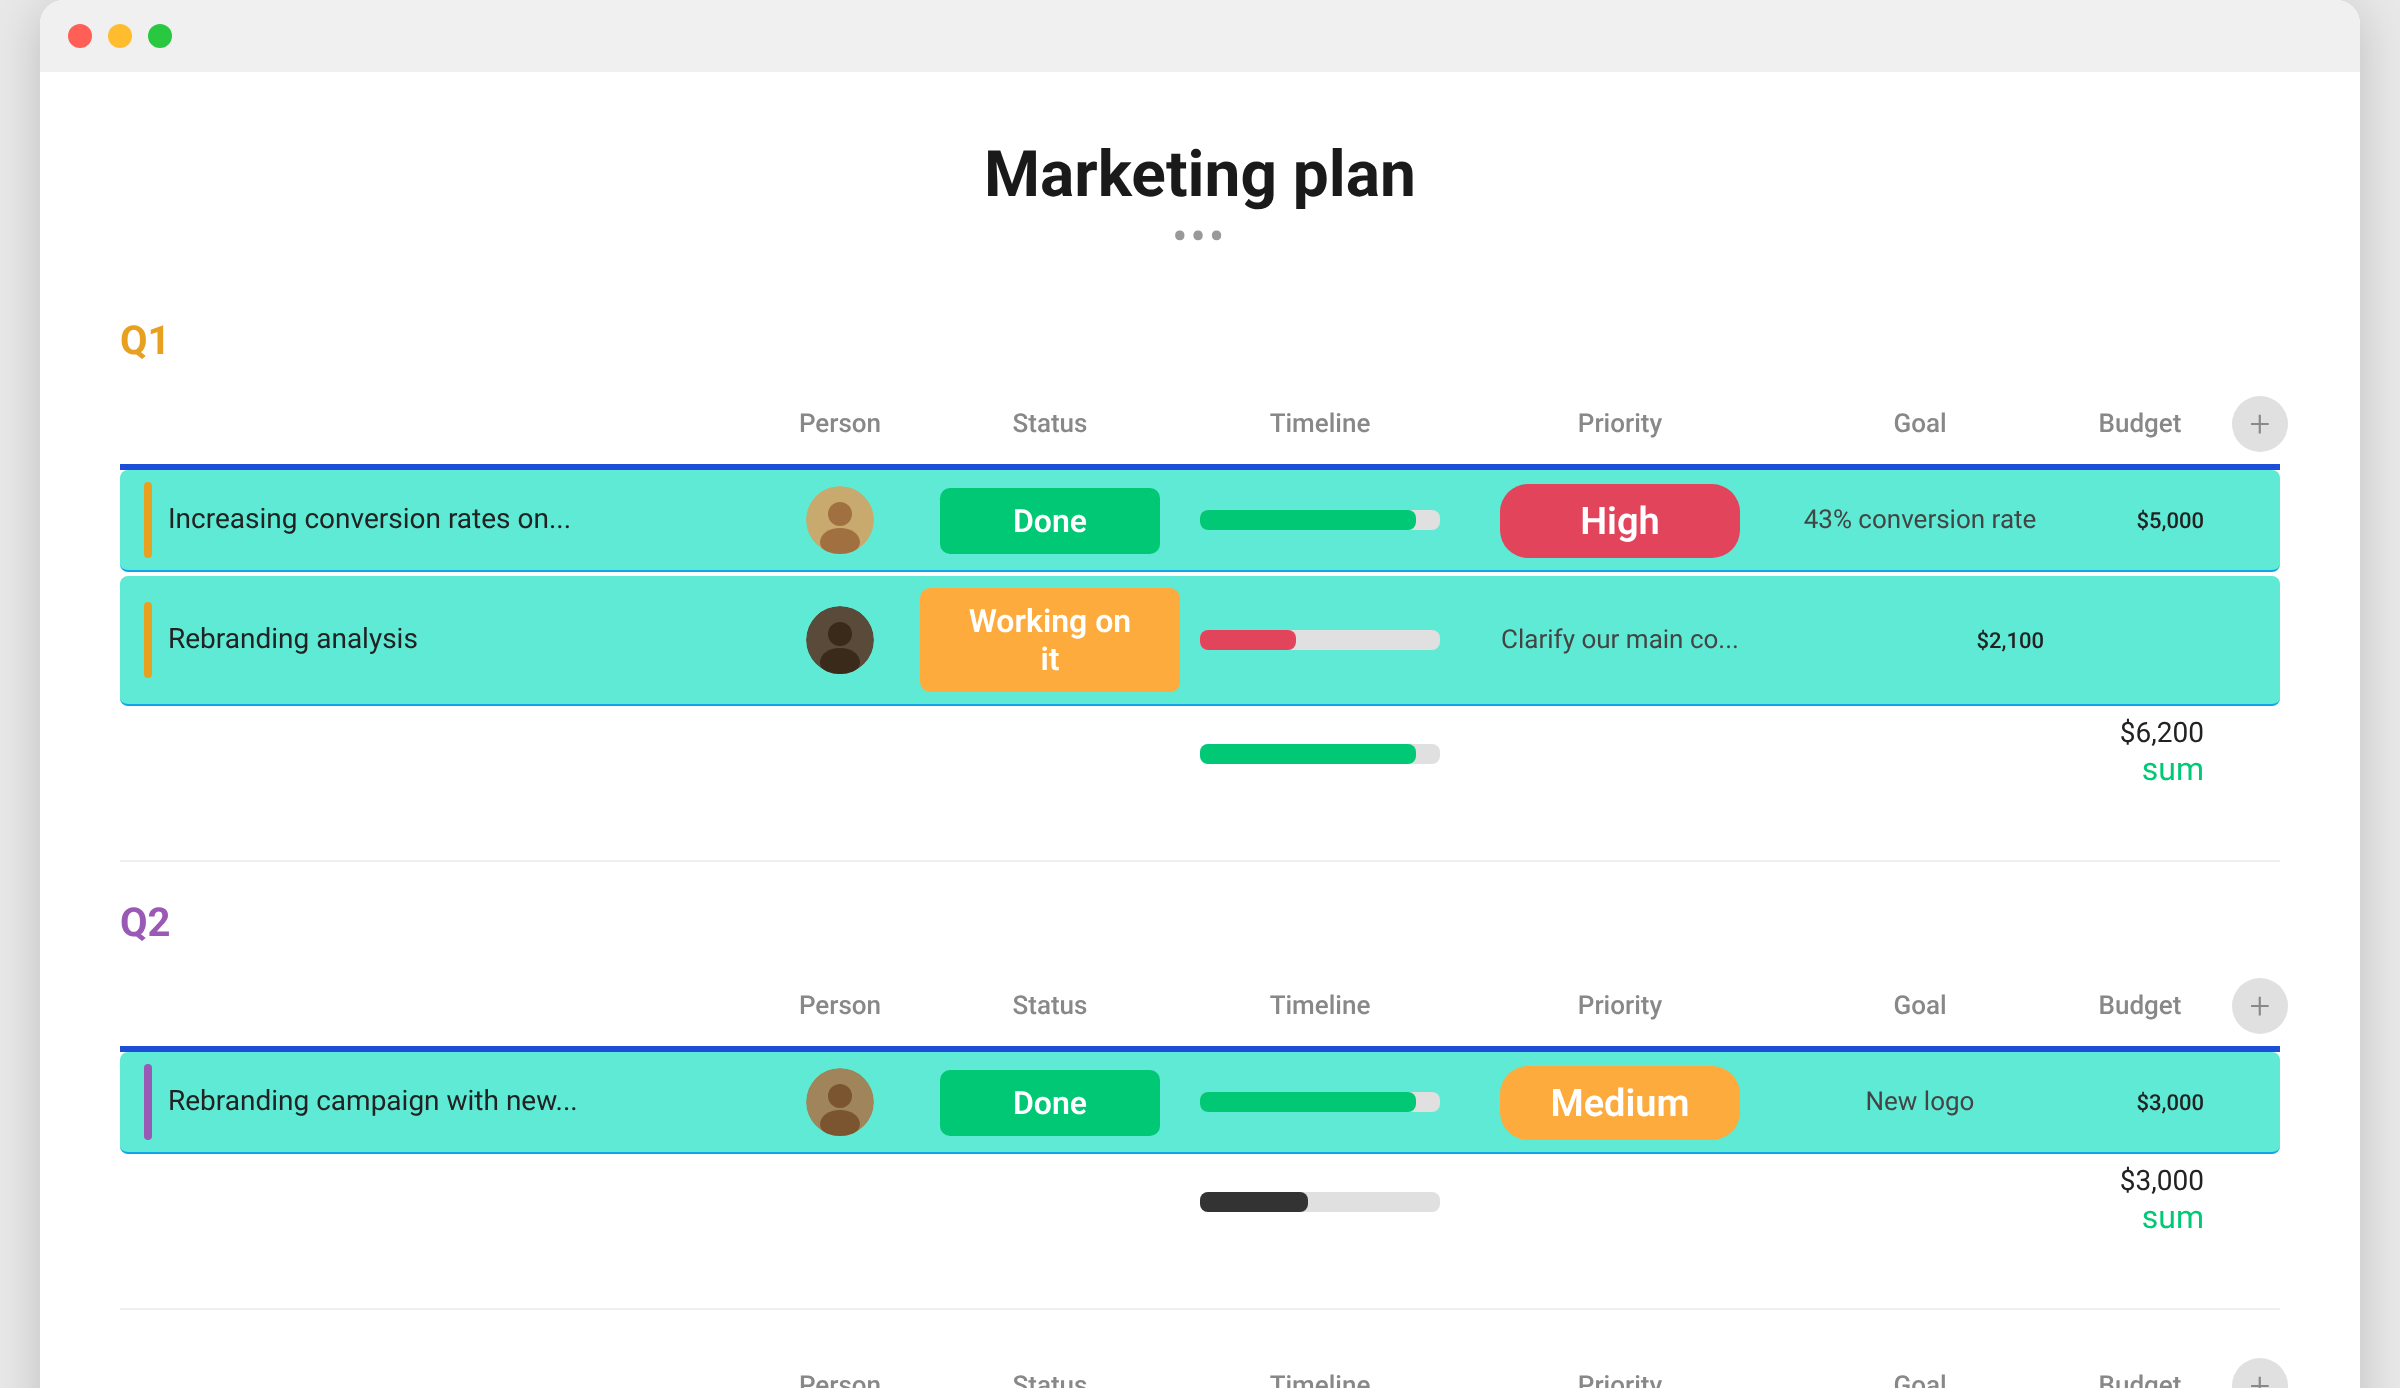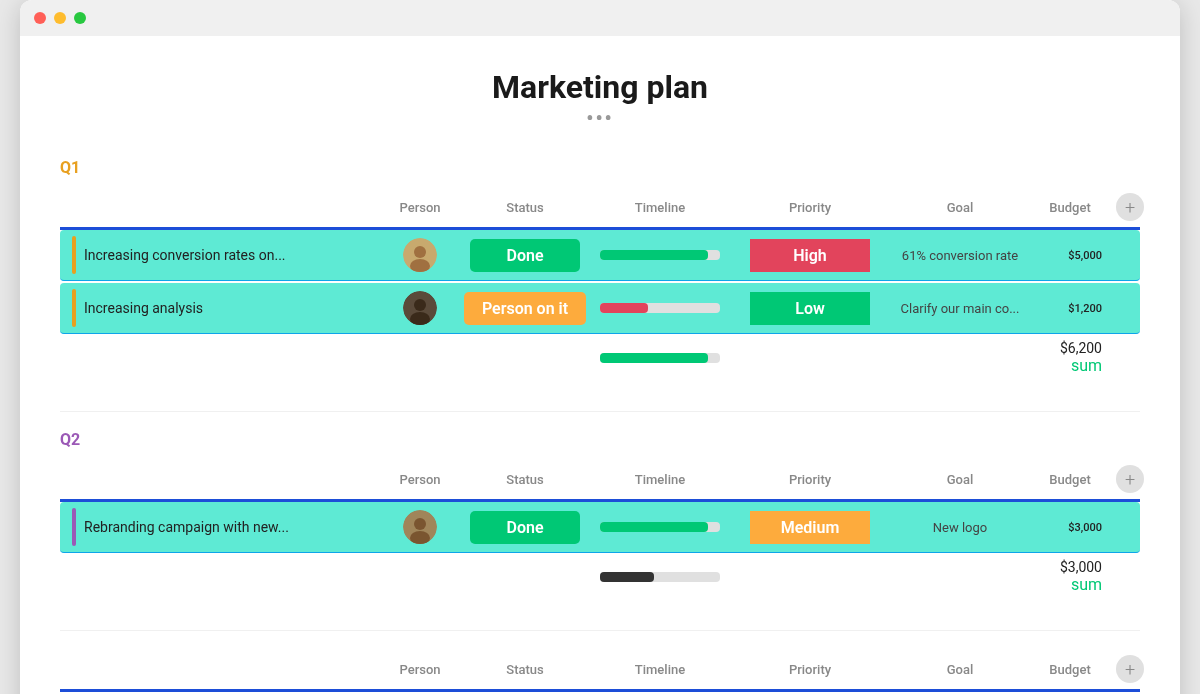--- a/index.html
+++ b/index.html
@@ -46,21 +46,21 @@
       flex-direction: column;
     }
     .more-btn {
       color: #999;
       font-size: 20px;
       letter-spacing: 2px;
       cursor: pointer;
     }
     .section { margin-bottom: 28px; }
     .section-title {
-      font-size: 16px;
+      font-size: 20px;
       font-weight: 700;
       margin-bottom: 10px;
     }
     .section-title.q1 { color: #e8a020; }
     .section-title.q2 { color: #9b59b6; }
     .section-title.q3 { color: #e8a020; }
     .table-header { display: grid; grid-template-columns: 320px 80px 130px 140px 160px 140px 80px 40px; align-items: center; padding: 6px 0; border-bottom: 3px solid #1d4ed8; }
     .table-row { display: grid; grid-template-columns: 320px 80px 130px 140px 160px 140px 80px 40px; align-items: center; padding: 6px 0; border-bottom: 1px solid #0ea5e9; background: #5eead4; margin-bottom: 2px; border-radius: 4px; }
     .col-header { font-size: 13px; color: #888; font-weight: 500; text-align: center; }
     .col-header.left { text-align: left; padding-left: 20px; }
@@ -73,21 +73,21 @@
     .avatar svg { width: 34px; height: 34px; }
     .status-badge { padding: 7px 18px; border-radius: 5px; font-size: 16px; font-weight: 600; color: #fff; text-align: center; min-width: 110px; }
     .status-done { background: #00c875; }
     .status-working { background: #fdab3d; }
     .timeline-bar-wrap { display: flex; align-items: center; width: 120px; }
     .timeline-bar-bg { background: #e0e0e0; border-radius: 4px; height: 10px; width: 100%; position: relative; }
     .timeline-bar-fill { height: 10px; border-radius: 4px; position: absolute; left: 0; top: 0; }
     .fill-green { background: #00c875; }
     .fill-red { background: #e2445c; }
     .fill-dark { background: #333; }
-    .priority-badge { padding: 7px 18px; border-radius: 0; font-size: 16px; font-weight: 600; color: #fff; text-align: center; min-width: 120px; }
+    .priority-badge { padding: 7px 18px; border-radius: 14px; font-size: 19px; font-weight: 600; color: #fff; text-align: center; min-width: 120px; }
     .priority-high { background: #e2445c; }
     .priority-low { background: #00c875; }
     .priority-medium { background: #fdab3d; }
     .goal-text { font-size: 13px; color: #444; text-align: center; }
     .budget-text { font-size: 11px; color: #222; text-align: right; padding-right: 8px; font-weight: 500; }
     .add-btn { width: 28px; height: 28px; border-radius: 50%; background: #e0e0e0; display: flex; align-items: center; justify-content: center; cursor: pointer; font-size: 18px; color: #888; font-weight: 300; }
     .sum-row { display: grid; grid-template-columns: 320px 80px 130px 140px 160px 140px 80px 40px; align-items: center; padding: 4px 0 8px 0; }
     .sum-timeline { display: flex; justify-content: center; }
     .sum-budget { text-align: right; padding-right: 8px; }
     .sum-value { font-size: 14px; font-weight: 400; color: #222; }
@@ -145,54 +145,51 @@
         <div class="col-center">
           <div class="timeline-bar-wrap">
             <div class="timeline-bar-bg">
               <div class="timeline-bar-fill fill-green" style="width:90%"></div>
             </div>
           </div>
         </div>
         <div class="col-center">
           <div class="priority-badge priority-high">High</div>
         </div>
-        <div class="col-center goal-text">61% conversion rate</div>
+        <div class="col-center goal-text">43% conversion rate</div>
         <div class="budget-text">$5,000</div>
         <div></div>
       </div>
 
       <div class="table-row">
         <div class="task-name">
           <div class="task-border orange"></div>
-          <span>Increasing analysis</span>
+          <span>Rebranding analysis</span>
         </div>
         <div class="col-center">
           <div class="avatar">
             <svg viewBox="0 0 34 34" xmlns="http://www.w3.org/2000/svg">
               <circle cx="17" cy="17" r="17" fill="#5a4a3a"></circle>
               <circle cx="17" cy="14" r="6" fill="#3a2a1a"></circle>
               <ellipse cx="17" cy="28" rx="10" ry="7" fill="#3a2a1a"></ellipse>
             </svg>
           </div>
         </div>
         <div class="col-center">
-          <div class="status-badge status-working">Person on it</div>
+          <div class="status-badge status-working">Working on it</div>
         </div>
         <div class="col-center">
           <div class="timeline-bar-wrap">
             <div class="timeline-bar-bg">
               <div class="timeline-bar-fill fill-red" style="width:40%"></div>
             </div>
           </div>
         </div>
-        <div class="col-center">
-          <div class="priority-badge priority-low">Low</div>
-        </div>
         <div class="col-center goal-text">Clarify our main co...</div>
-        <div class="budget-text">$1,200</div>
+        <div class="budget-text">$2,100</div>
         <div></div>
       </div>
 
       <div class="sum-row">
         <div></div>
         <div></div>
         <div></div>
         <div class="sum-timeline">
           <div class="timeline-bar-wrap">
             <div class="timeline-bar-bg">

